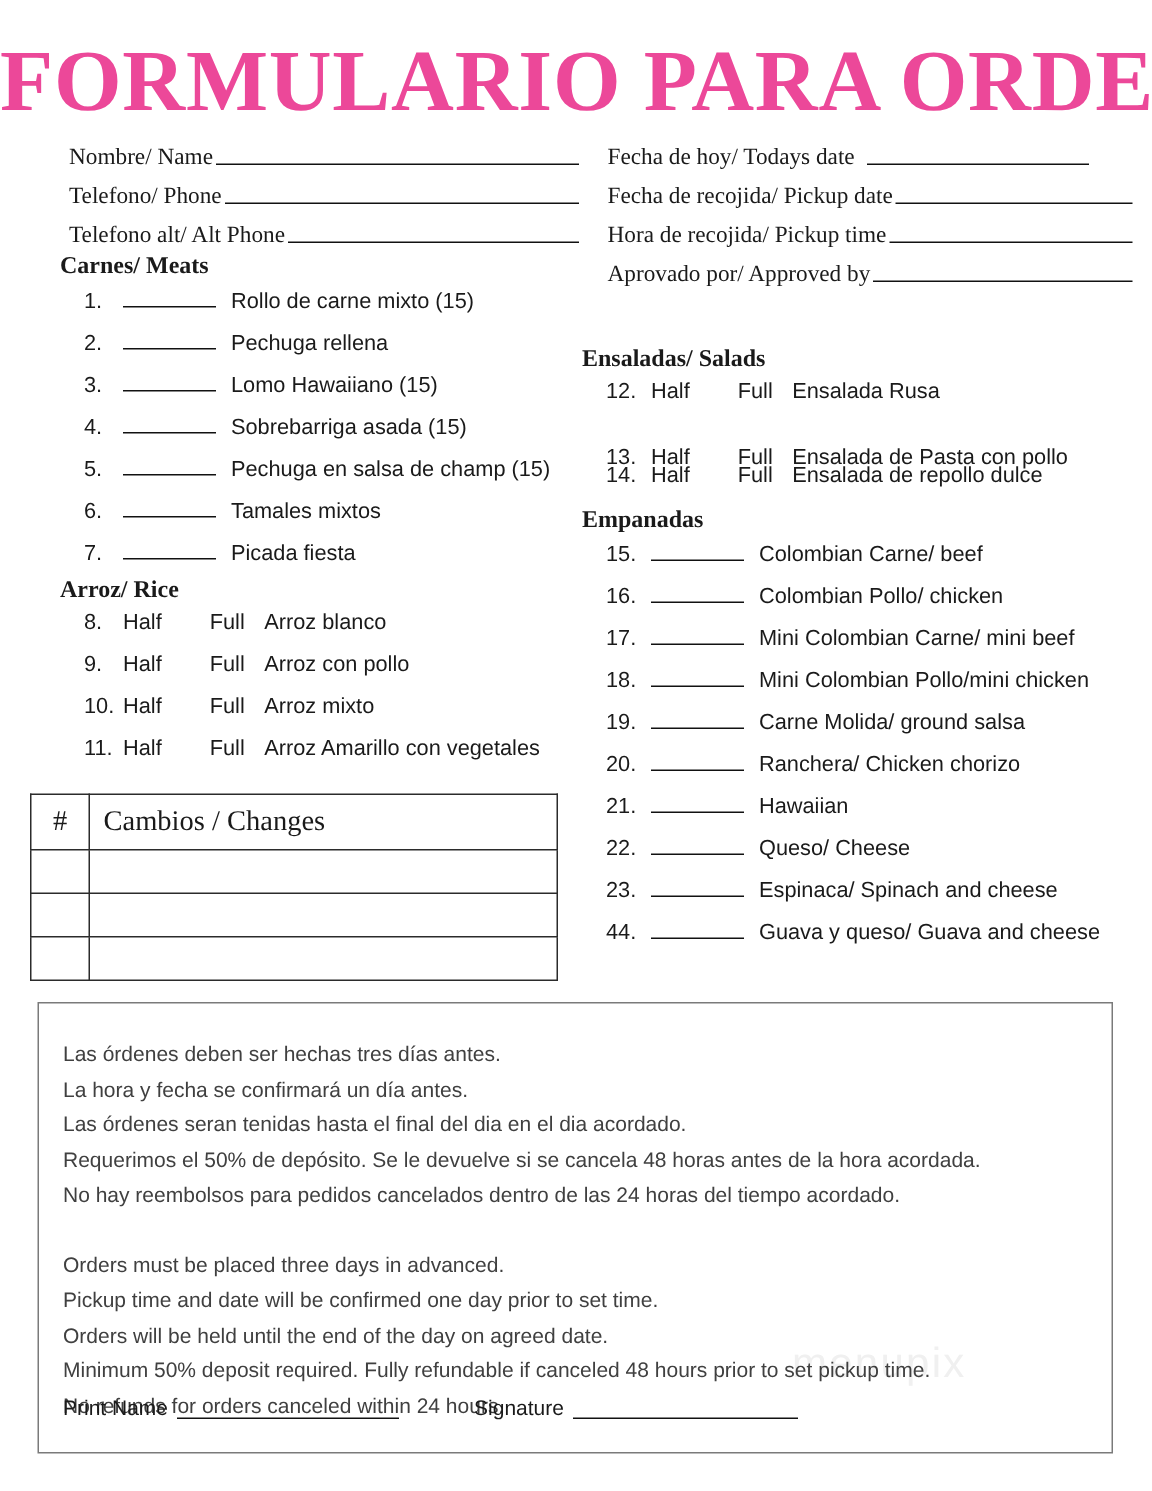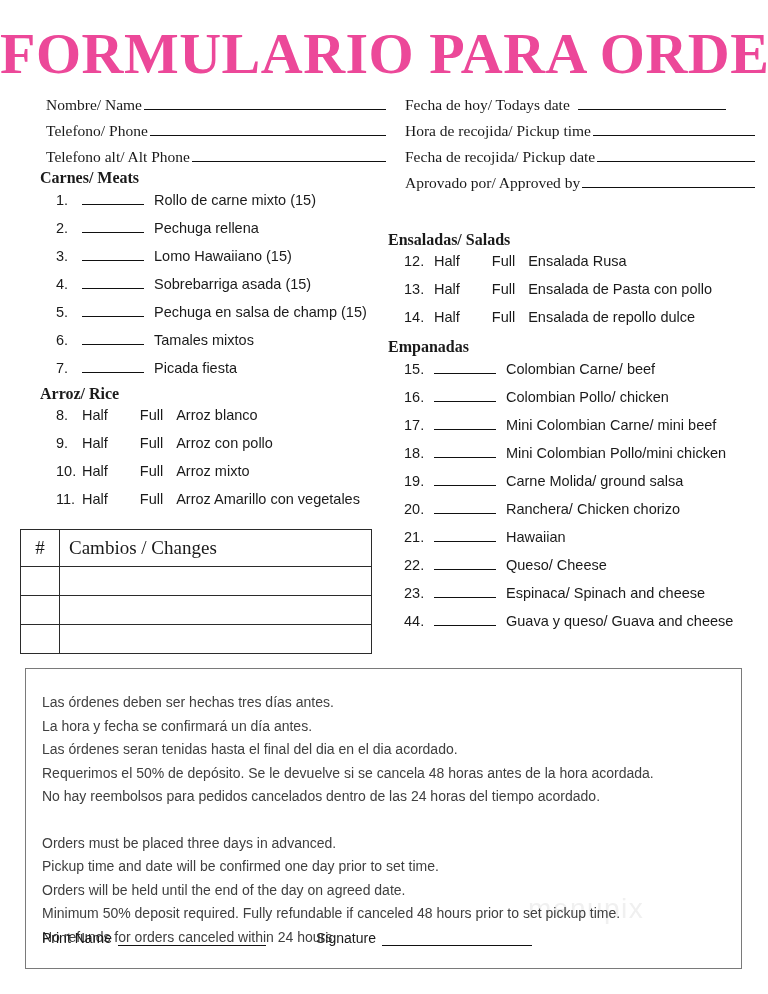--- a/index.html
+++ b/index.html
@@ -225,25 +225,25 @@
       <span class="field-rule"></span>
     </div>
   </div>
 
   <div class="hdr-right">
     <div class="field-row">
       <span class="field-label">Fecha de hoy/ Todays date</span>
       <span class="field-rule" style="flex:0 0 148px;margin-left:8px;"></span>
     </div>
     <div class="field-row">
+      <span class="field-label">Fecha de recojida/ Pickup date</span>
+      <span class="field-rule"></span>
+    </div>
+    <div class="field-row">
       <span class="field-label">Hora de recojida/ Pickup time</span>
-      <span class="field-rule"></span>
-    </div>
-    <div class="field-row">
-      <span class="field-label">Fecha de recojida/ Pickup date</span>
       <span class="field-rule"></span>
     </div>
     <div class="field-row">
       <span class="field-label">Aprovado por/ Approved by</span>
       <span class="field-rule"></span>
     </div>
   </div>
 
   <div class="sec-head" style="left:40px; top:169px;">Carnes/ Meats</div>
   <div class="list" style="left:56px; top:191px;">
@@ -314,21 +314,21 @@
 
   <div class="sec-head" style="left:388px; top:231px;">Ensaladas/ Salads</div>
   <div class="list" style="left:404px; top:253px;">
     <div class="item">
       <span class="num" style="width:30px;flex:0 0 30px;">12.</span>
       <span class="hf">Half</span>
       <span class="hf full">Full</span>
       <span class="name">Ensalada Rusa</span>
     </div>
     <div class="item">
-      <span class="num" style="width:30px;flex:0 0 30px;">13.</span>
+      <span class="num" style="width:30px;flex:0 0 30px;margin-top:16px;">13.</span>
       <span class="hf">Half</span>
       <span class="hf full">Full</span>
       <span class="name">Ensalada de Pasta con pollo</span>
     </div>
     <div class="item">
       <span class="num" style="width:30px;flex:0 0 30px;">14.</span>
       <span class="hf">Half</span>
       <span class="hf full">Full</span>
       <span class="name">Ensalada de repollo dulce</span>
     </div>

